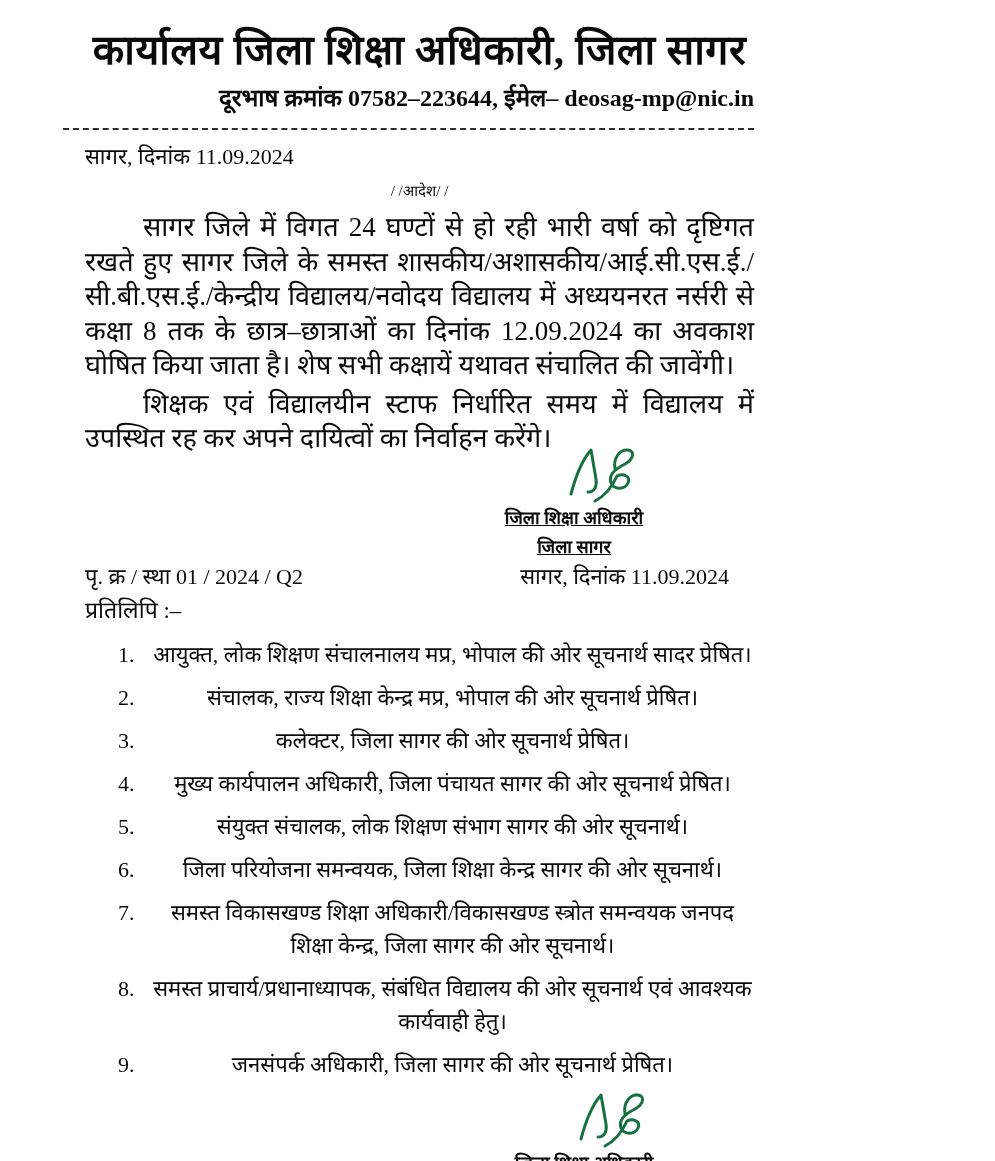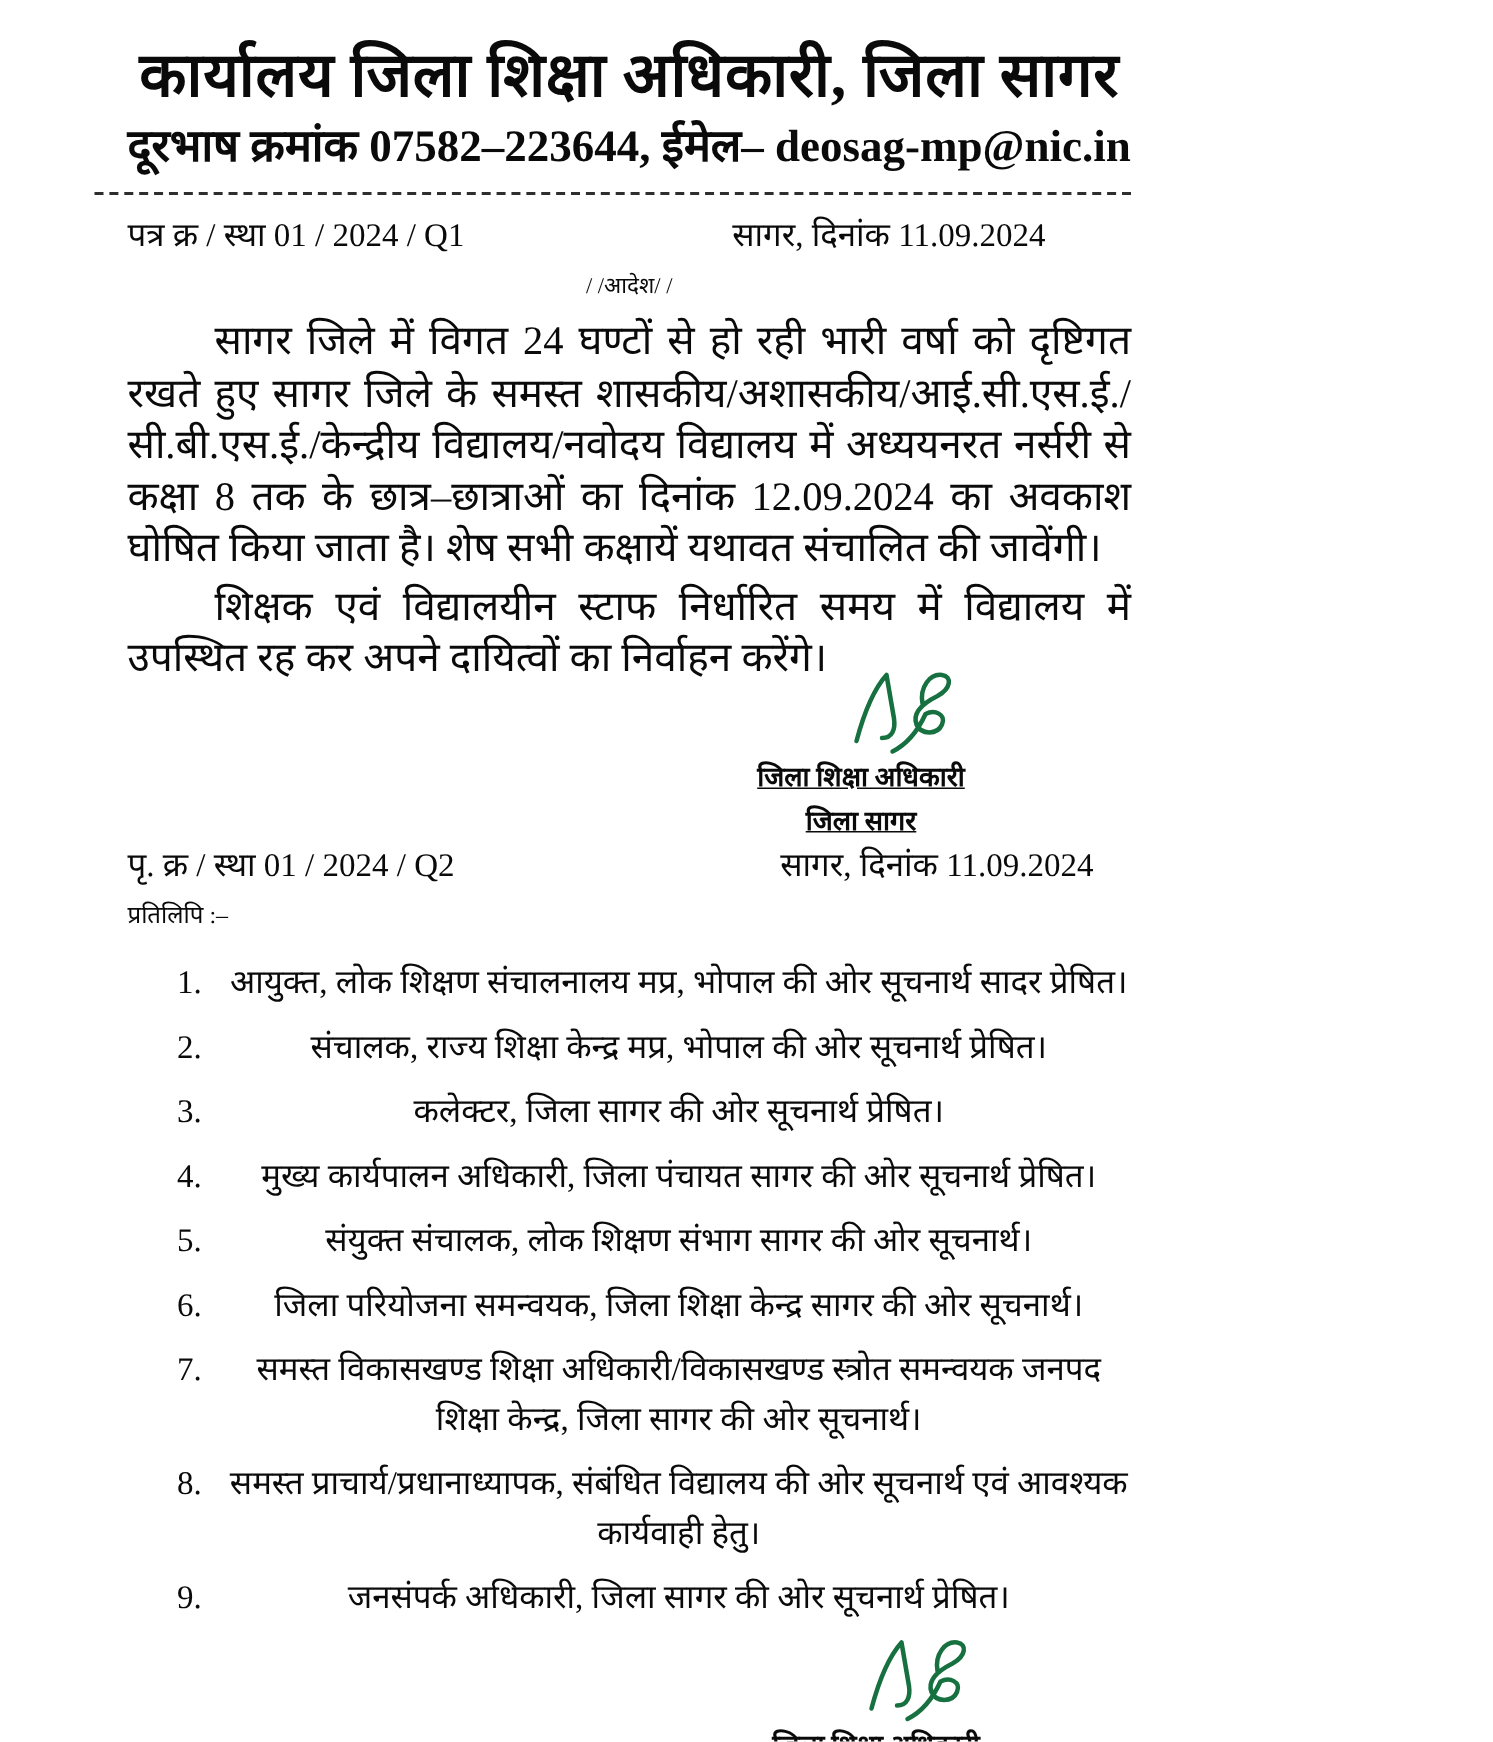--- a/index.html
+++ b/index.html
@@ -3,55 +3,54 @@
 <meta charset="utf-8">
 <style>
   html,body{margin:0;padding:0;}
   body{
     width:995px;height:1161px;background:#ffffff;color:#0a0a0a;
     font-family:"Liberation Serif","DejaVu Serif",serif;
     overflow:hidden;
   }
   .page{padding:24px 60px 0 85px;box-sizing:border-box;width:814px;}
   .title{text-align:center;font-size:41px;font-weight:bold;line-height:52px;letter-spacing:0.5px;}
-  .subtitle{text-align:left;font-size:30px;font-weight:bold;line-height:36px;margin-top:4px;}
+  .subtitle{text-align:right;font-size:24px;font-weight:bold;line-height:36px;margin-top:4px;}
   .subtitle .email{font-family:"Liberation Serif","DejaVu Serif",serif;font-weight:bold;}
   .sep{border:none;border-top:2.5px dashed #2e2e2e;margin:12px 0 0 -22px;}
   .ref-row{display:flex;justify-content:space-between;align-items:baseline;font-size:22px;line-height:30px;margin-top:12px;}
   .ref-row .date-1{padding-right:57px;}
   .ref-row .date-2{padding-right:25px;}
   .order-heading{text-align:center;font-size:15px;line-height:30px;margin-top:4px;}
   .para{font-size:27px;line-height:34.5px;text-align:justify;text-indent:58px;margin:4px 0 0 0;}
   .sig-block{width:250px;margin-left:auto;text-align:center;}
   .sig-block-1{margin-right:55px;margin-top:-10px;}
   .sig-block-2{margin-right:45px;margin-top:2px;}
   .sig-svg{display:block;height:58px;width:78px;margin:0 auto;transform:translateX(30px);}
   .sig-line{font-size:18px;font-weight:bold;line-height:29px;text-decoration:underline;}
-  .copy-heading{font-size:16px;line-height:30px;margin-top:4px;}
+  .copy-heading{font-size:23px;line-height:30px;margin-top:4px;}
   .copy-list{margin-top:12px;padding-left:33px;}
   .copy-item{display:flex;font-size:22px;line-height:33px;margin-bottom:10px;}
   .copy-num{width:33px;flex-shrink:0;}
   .copy-text{flex:1;text-align:center;}
 </style>
 </head>
 <body>
 
 <div class="page">
 
   <div class="title">कार्यालय जिला शिक्षा अधिकारी, जिला सागर</div>
 
   <div class="subtitle">
     <span>दूरभाष क्रमांक 07582–223644, ईमेल–</span>
     <span class="email">deosag-mp@nic.in</span>
   </div>
 
   <hr class="sep">
 
   <div class="ref-row">
-    <span>पत्र क्र / स्था 01 / 2024 / Q1</span>
     <span class="date-1">सागर, दिनांक 11.09.2024</span>
   </div>
 
   <div class="order-heading">/ /आदेश/ /</div>
 
   <p class="para">सागर जिले में विगत 24 घण्टों से हो रही भारी वर्षा को दृष्टिगत रखते हुए सागर जिले के समस्त शासकीय/अशासकीय/आई.सी.एस.ई./सी.बी.एस.ई./केन्द्रीय विद्यालय/नवोदय विद्यालय में अध्ययनरत नर्सरी से कक्षा 8 तक के छात्र–छात्राओं का दिनांक 12.09.2024 का अवकाश घोषित किया जाता है। शेष सभी कक्षायें यथावत संचालित की जावेंगी।</p>
   <p class="para">शिक्षक एवं विद्यालयीन स्टाफ निर्धारित समय में विद्यालय में उपस्थित रह कर अपने दायित्वों का निर्वाहन करेंगे।</p>
 
   <div class="sig-block sig-block-1">
     <svg class="sig-svg" viewBox="0 0 78 58">

